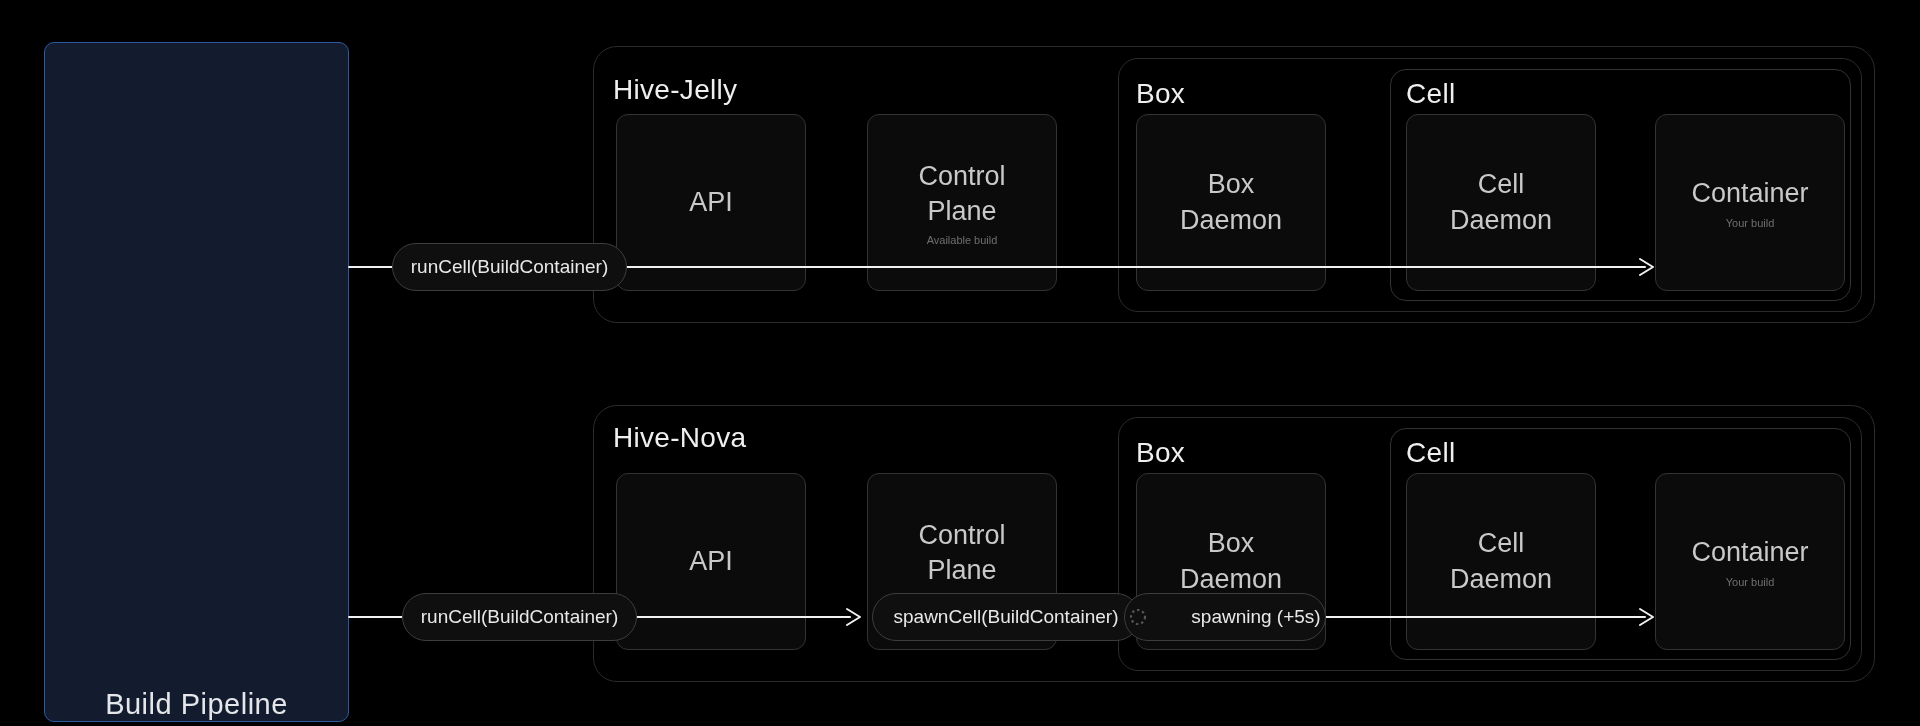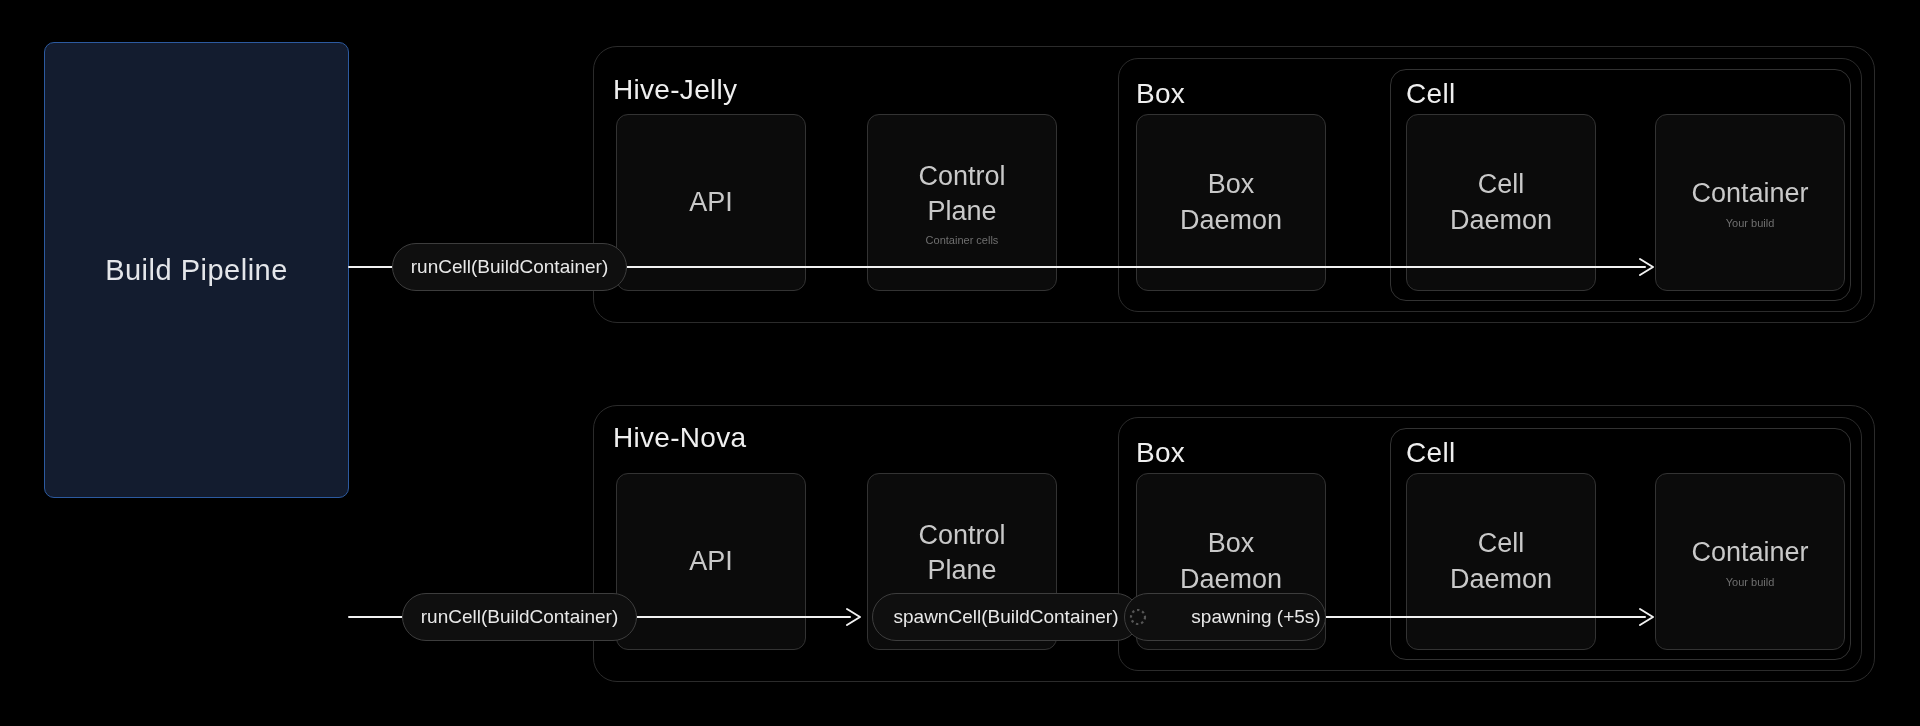--- a/index.html
+++ b/index.html
@@ -2,23 +2,23 @@
 <html><head>
 <meta charset="utf-8">
 <style>
   html,body{margin:0;padding:0;background:#000;}
   .stage{
     position:relative;width:1920px;height:726px;background:#000;overflow:hidden;
     font-family:"Liberation Sans",sans-serif;
   }
   
   .pipeline{
-    position:absolute;left:44px;top:42px;width:305px;height:456px;
+    position:absolute;left:44px;top:42px;width:305px;height:680px;
     background:#131c2f;border:1.5px solid #2c5aa0;border-radius:10px;
-    display:flex;align-items:center;justify-content:center;box-sizing:border-box;
+    display:flex;align-items:flex-end;justify-content:center;box-sizing:border-box;
   }
   .pipeline-label{font-size:29px;color:#e4e6ea;letter-spacing:.5px;}
   
   .group{position:absolute;border:1px solid #2b2b2b;border-radius:24px;box-sizing:border-box;background:transparent;}
   .group.mid{border-radius:20px;}
   .group.inner{border-radius:16px;border-color:#323232;}
   .group-label{position:absolute;font-size:28px;color:#efefef;letter-spacing:.3px;text-align:center;}
   
   .node{
     position:absolute;width:190px;height:177px;background:#0b0b0b;
@@ -55,21 +55,21 @@
   <span class="group-label" style="left:1136px;top:78px;">Box</span>
 
   <div class="group inner" style="left:1390px;top:69px;width:461px;height:232px;"></div>
   <span class="group-label" style="left:1406px;top:78px;">Cell</span>
 
   <div class="node" style="left:616px;top:114px;">
     <span class="node-label">API</span>
   </div>
   <div class="node" style="left:867px;top:114px;">
     <span class="node-label">Control Plane</span>
-    <span class="node-sub">Container cells</span>
+    <span class="node-sub">Available build</span>
   </div>
   <div class="node" style="left:1136px;top:114px;">
     <span class="node-label">Box Daemon</span>
   </div>
   <div class="node" style="left:1406px;top:114px;">
     <span class="node-label">Cell Daemon</span>
   </div>
   <div class="node" style="left:1655px;top:114px;">
     <span class="node-label">Container</span>
     <span class="node-sub">Your build</span>

